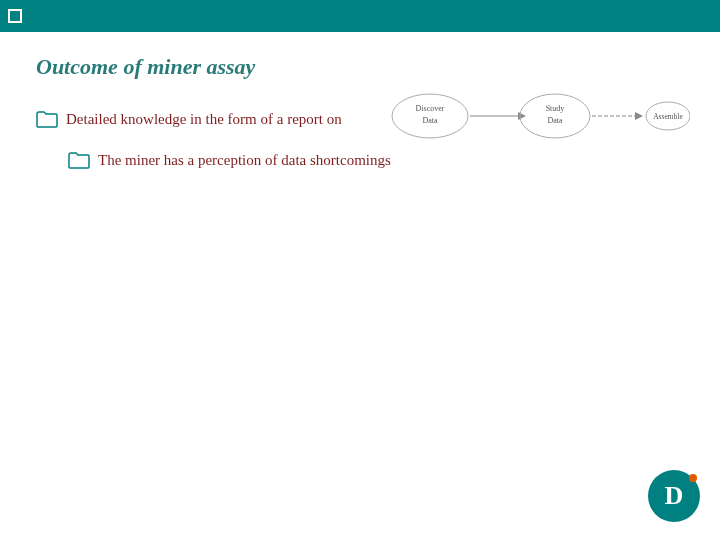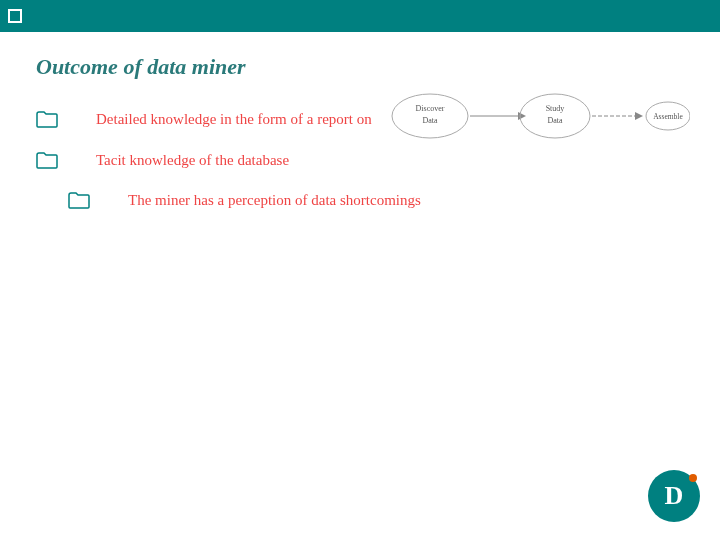--- a/index.html
+++ b/index.html
@@ -64,23 +64,22 @@
     .bullet-list {
       margin-top: 10px;
       list-style: none;
     }
 
     .bullet-item {
       display: flex;
       align-items: flex-start;
       margin-bottom: 14px;
       font-size: 15px;
-      color: #ef4444;
+      color: #7f1d1d;
       line-height: 1.5;
-      gap: 30px;
     }
 
     .bullet-item .bullet-icon {
       margin-right: 8px;
       flex-shrink: 0;
       margin-top: 2px;
     }
 
     .sub-bullet {
       margin-left: 32px;
@@ -127,21 +126,21 @@
   </style>
 </head>
 <body>
 
 <div class="top-bar">
   <span class="top-bar-icon"></span>
 </div>
 
 <div class="main-content">
 
-  <div class="page-title">Outcome of data miner</div>
+  <div class="page-title">Outcome of miner assay</div>
 
   <div class="diagram-area">
     <svg class="diagram-svg" viewBox="0 0 320 80" xmlns="http://www.w3.org/2000/svg">
 
       <ellipse cx="60" cy="38" rx="38" ry="22" fill="none" stroke="#aaa" stroke-width="1"></ellipse>
       <text x="60" y="33" text-anchor="middle" font-size="8" fill="#555" font-family="Georgia,serif">Discover</text>
       <text x="60" y="45" text-anchor="middle" font-size="8" fill="#555" font-family="Georgia,serif">Data</text>
 
       <line x1="100" y1="38" x2="148" y2="38" stroke="#888" stroke-width="1"></line>
       <polygon points="148,34 156,38 148,42" fill="#888"></polygon>
@@ -165,28 +164,20 @@
         <span class="bullet-icon">
           <svg width="22" height="18" viewBox="0 0 22 18" xmlns="http://www.w3.org/2000/svg">
             <path d="M1 4 Q1 2 3 2 L8 2 L10 4 L20 4 Q21 4 21 5 L21 16 Q21 17 20 17 L2 17 Q1 17 1 16 Z" fill="none" stroke="#008080" stroke-width="1.5"></path>
           </svg>
         </span>
         <span>Detailed knowledge in the form of a report on</span>
       </div>
     </li>
 
     <li>
-      <div class="bullet-item">
-        <span class="bullet-icon">
-          <svg width="22" height="18" viewBox="0 0 22 18" xmlns="http://www.w3.org/2000/svg">
-            <path d="M1 4 Q1 2 3 2 L8 2 L10 4 L20 4 Q21 4 21 5 L21 16 Q21 17 20 17 L2 17 Q1 17 1 16 Z" fill="none" stroke="#008080" stroke-width="1.5"></path>
-          </svg>
-        </span>
-        <span>Tacit knowledge of the database</span>
-      </div>
       <div class="bullet-item sub-bullet">
         <span class="bullet-icon">
           <svg width="22" height="18" viewBox="0 0 22 18" xmlns="http://www.w3.org/2000/svg">
             <path d="M1 4 Q1 2 3 2 L8 2 L10 4 L20 4 Q21 4 21 5 L21 16 Q21 17 20 17 L2 17 Q1 17 1 16 Z" fill="none" stroke="#008080" stroke-width="1.5"></path>
           </svg>
         </span>
         <span>The miner has a perception of data shortcomings</span>
       </div>
     </li>
 

